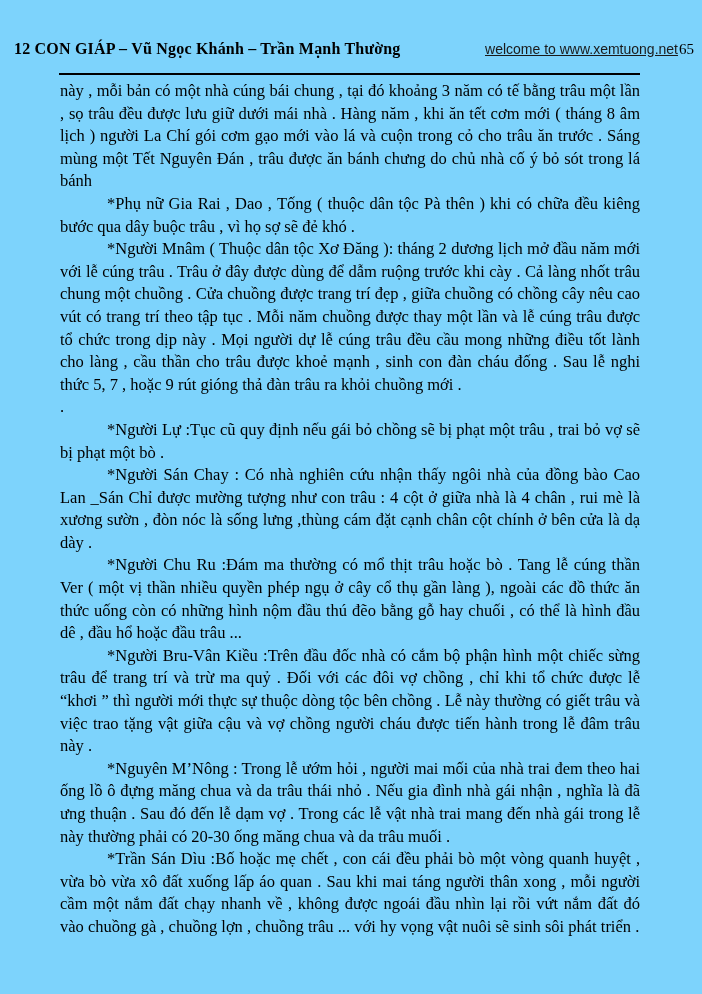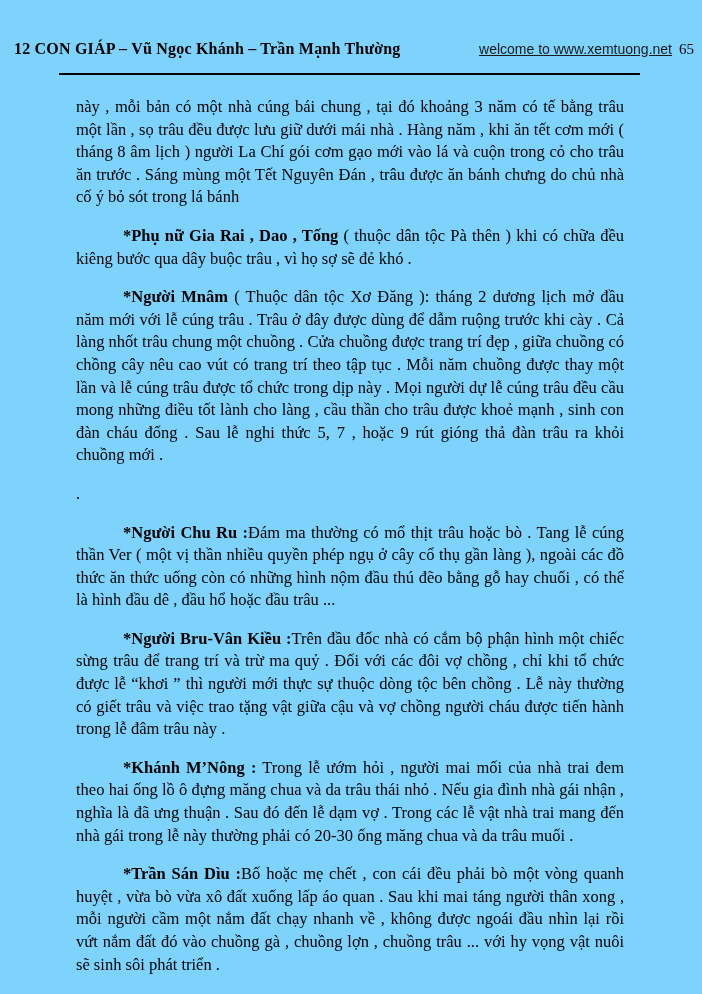--- a/index.html
+++ b/index.html
@@ -38,65 +38,67 @@
   .header-link {
     font-family: "Liberation Sans", "DejaVu Sans", sans-serif;
     font-size: 14px;
     color: #1a1a1a;
     text-decoration: underline;
     cursor: pointer;
   }
   .page-number {
     font-size: 15px;
     color: #000000;
-    margin-left: 7px;
+    margin-left: 1px;
   }
   .header-divider {
     position: absolute;
     top: 73px;
     left: 59px;
     width: 581px;
     height: 0;
     border-top: 2px solid #000000;
   }
   .body-text {
     position: absolute;
     top: 80px;
     left: 60px;
     width: 580px;
     font-size: 16.5px;
     line-height: 22.6px;
     text-align: justify;
   }
   .para {
-    margin: 16px;
+    margin: 0;
     padding: 0;
   }
   .para.indent {
     text-indent: 47px;
   }
   .para b {
-    font-weight: bold;
+    font-weight: normal;
   }
 </style>
 </head>
 <body>
 
 <div class="page">
   <div class="header">
     <span class="header-title">12 CON GIÁP – Vũ Ngọc Khánh – Trần Mạnh Thường</span>
     <span class="header-right">
       <span class="header-link">welcome to www.xemtuong.net</span>
       <span class="page-number">65</span>
     </span>
   </div>
   <div class="header-divider"></div>
   <div class="body-text" id="para-container">
       <p class="para">này , mỗi bản có một nhà cúng bái chung , tại đó khoảng 3 năm có tế bằng trâu một lần , sọ trâu đều được lưu giữ dưới mái nhà . Hàng năm , khi ăn tết cơm mới ( tháng 8 âm lịch ) người La Chí gói cơm gạo mới vào lá và cuộn trong cỏ cho trâu ăn trước . Sáng mùng một Tết Nguyên Đán , trâu được ăn bánh chưng do chủ nhà cố ý bỏ sót trong lá bánh</p>
       <p class="para indent"><b>*Phụ nữ Gia Rai , Dao , Tống</b> ( thuộc dân tộc Pà thên ) khi có chữa đều kiêng bước qua dây buộc trâu , vì họ sợ sẽ đẻ khó .</p>
       <p class="para indent"><b>*Người Mnâm</b> ( Thuộc dân tộc Xơ Đăng ): tháng 2 dương lịch mở đầu năm mới với lễ cúng trâu . Trâu ở đây được dùng để dẫm ruộng trước khi cày . Cả làng nhốt trâu chung một chuồng . Cửa chuồng được trang trí đẹp , giữa chuồng có chồng cây nêu cao vút có trang trí theo tập tục . Mỗi năm chuồng được thay một lần và lễ cúng trâu được tổ chức trong dịp này . Mọi người dự lễ cúng trâu đều cầu mong những điều tốt lành cho làng , cầu thần cho trâu được khoẻ mạnh , sinh con đàn cháu đống . Sau lễ nghi thức 5, 7 , hoặc 9 rút gióng thả đàn trâu ra khỏi chuồng mới .</p>
       <p class="para">.</p>
+      <p class="para indent"><b>*Người Lự :</b>Tục cũ quy định nếu gái bỏ chồng sẽ bị phạt một trâu , trai bỏ vợ sẽ bị phạt một bò .</p>
+      <p class="para indent"><b>*Người Sán Chay :</b> Có nhà nghiên cứu nhận thấy ngôi nhà của đồng bào Cao Lan _Sán Chỉ được mường tượng như con trâu : 4 cột ở giữa nhà là 4 chân , rui mè là xương sườn , đòn nóc là sống lưng ,thùng cám đặt cạnh chân cột chính ở bên cửa là dạ dày .</p>
       <p class="para indent"><b>*Người Chu Ru :</b>Đám ma thường có mổ thịt trâu hoặc bò . Tang lễ cúng thần Ver ( một vị thần nhiều quyền phép ngụ ở cây cổ thụ gần làng ), ngoài các đồ thức ăn thức uống còn có những hình nộm đầu thú đẽo bằng gỗ hay chuối , có thể là hình đầu dê , đầu hổ hoặc đầu trâu ...</p>
       <p class="para indent"><b>*Người Bru-Vân Kiều :</b>Trên đầu đốc nhà có cắm bộ phận hình một chiếc sừng trâu để trang trí và trừ ma quỷ . Đối với các đôi vợ chồng , chỉ khi tổ chức được lễ “khơi ” thì người mới thực sự thuộc dòng tộc bên chồng . Lễ này thường có giết trâu và việc trao tặng vật giữa cậu và vợ chồng người cháu được tiến hành trong lễ đâm trâu này .</p>
-      <p class="para indent"><b>*Khánh M’Nông :</b> Trong lễ ướm hỏi , người mai mối của nhà trai đem theo hai ống lồ ô đựng măng chua và da trâu thái nhỏ . Nếu gia đình nhà gái nhận , nghĩa là đã ưng thuận . Sau đó đến lễ dạm vợ . Trong các lễ vật nhà trai mang đến nhà gái trong lễ này thường phải có 20-30 ống măng chua và da trâu muối .</p>
+      <p class="para indent"><b>*Nguyên M’Nông :</b> Trong lễ ướm hỏi , người mai mối của nhà trai đem theo hai ống lồ ô đựng măng chua và da trâu thái nhỏ . Nếu gia đình nhà gái nhận , nghĩa là đã ưng thuận . Sau đó đến lễ dạm vợ . Trong các lễ vật nhà trai mang đến nhà gái trong lễ này thường phải có 20-30 ống măng chua và da trâu muối .</p>
       <p class="para indent"><b>*Trần Sán Dìu :</b>Bố hoặc mẹ chết , con cái đều phải bò một vòng quanh huyệt , vừa bò vừa xô đất xuống lấp áo quan . Sau khi mai táng người thân xong , mỗi người cầm một nắm đất chạy nhanh về , không được ngoái đầu nhìn lại rồi vứt nắm đất đó vào chuồng gà , chuồng lợn , chuồng trâu ... với hy vọng vật nuôi sẽ sinh sôi phát triển .</p>
     </div>
 </div>
 
 </body></html>

